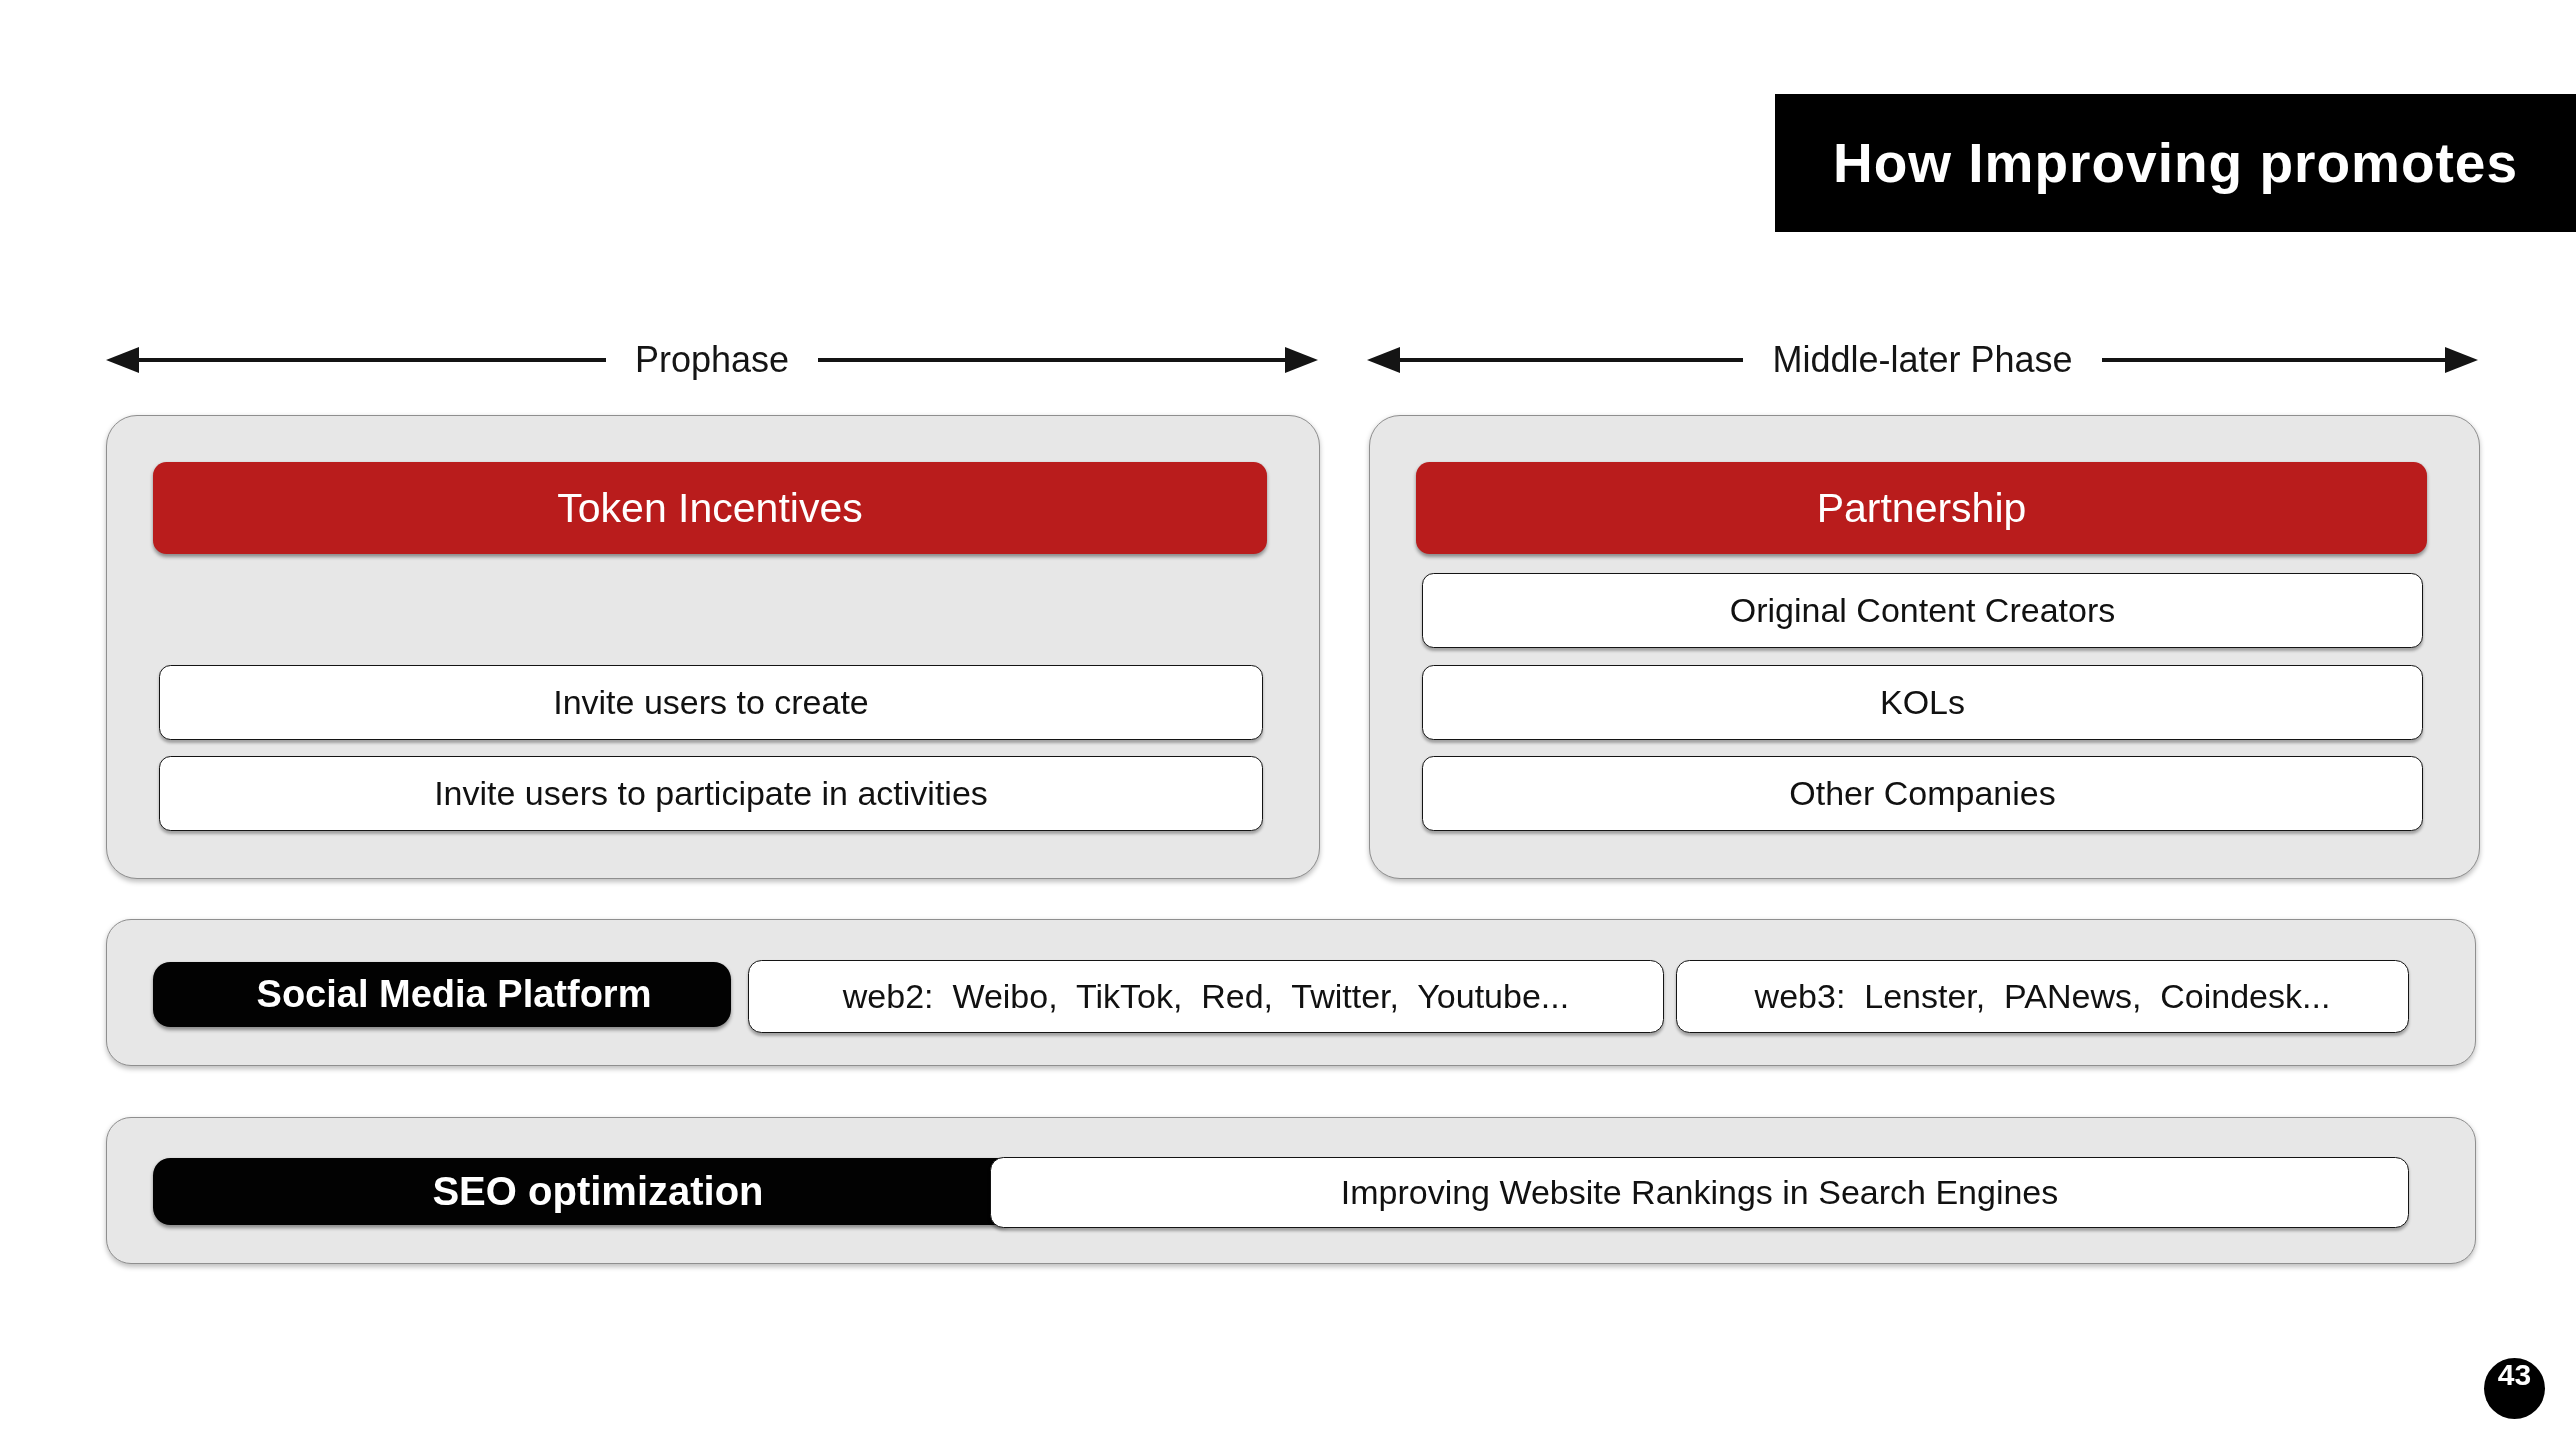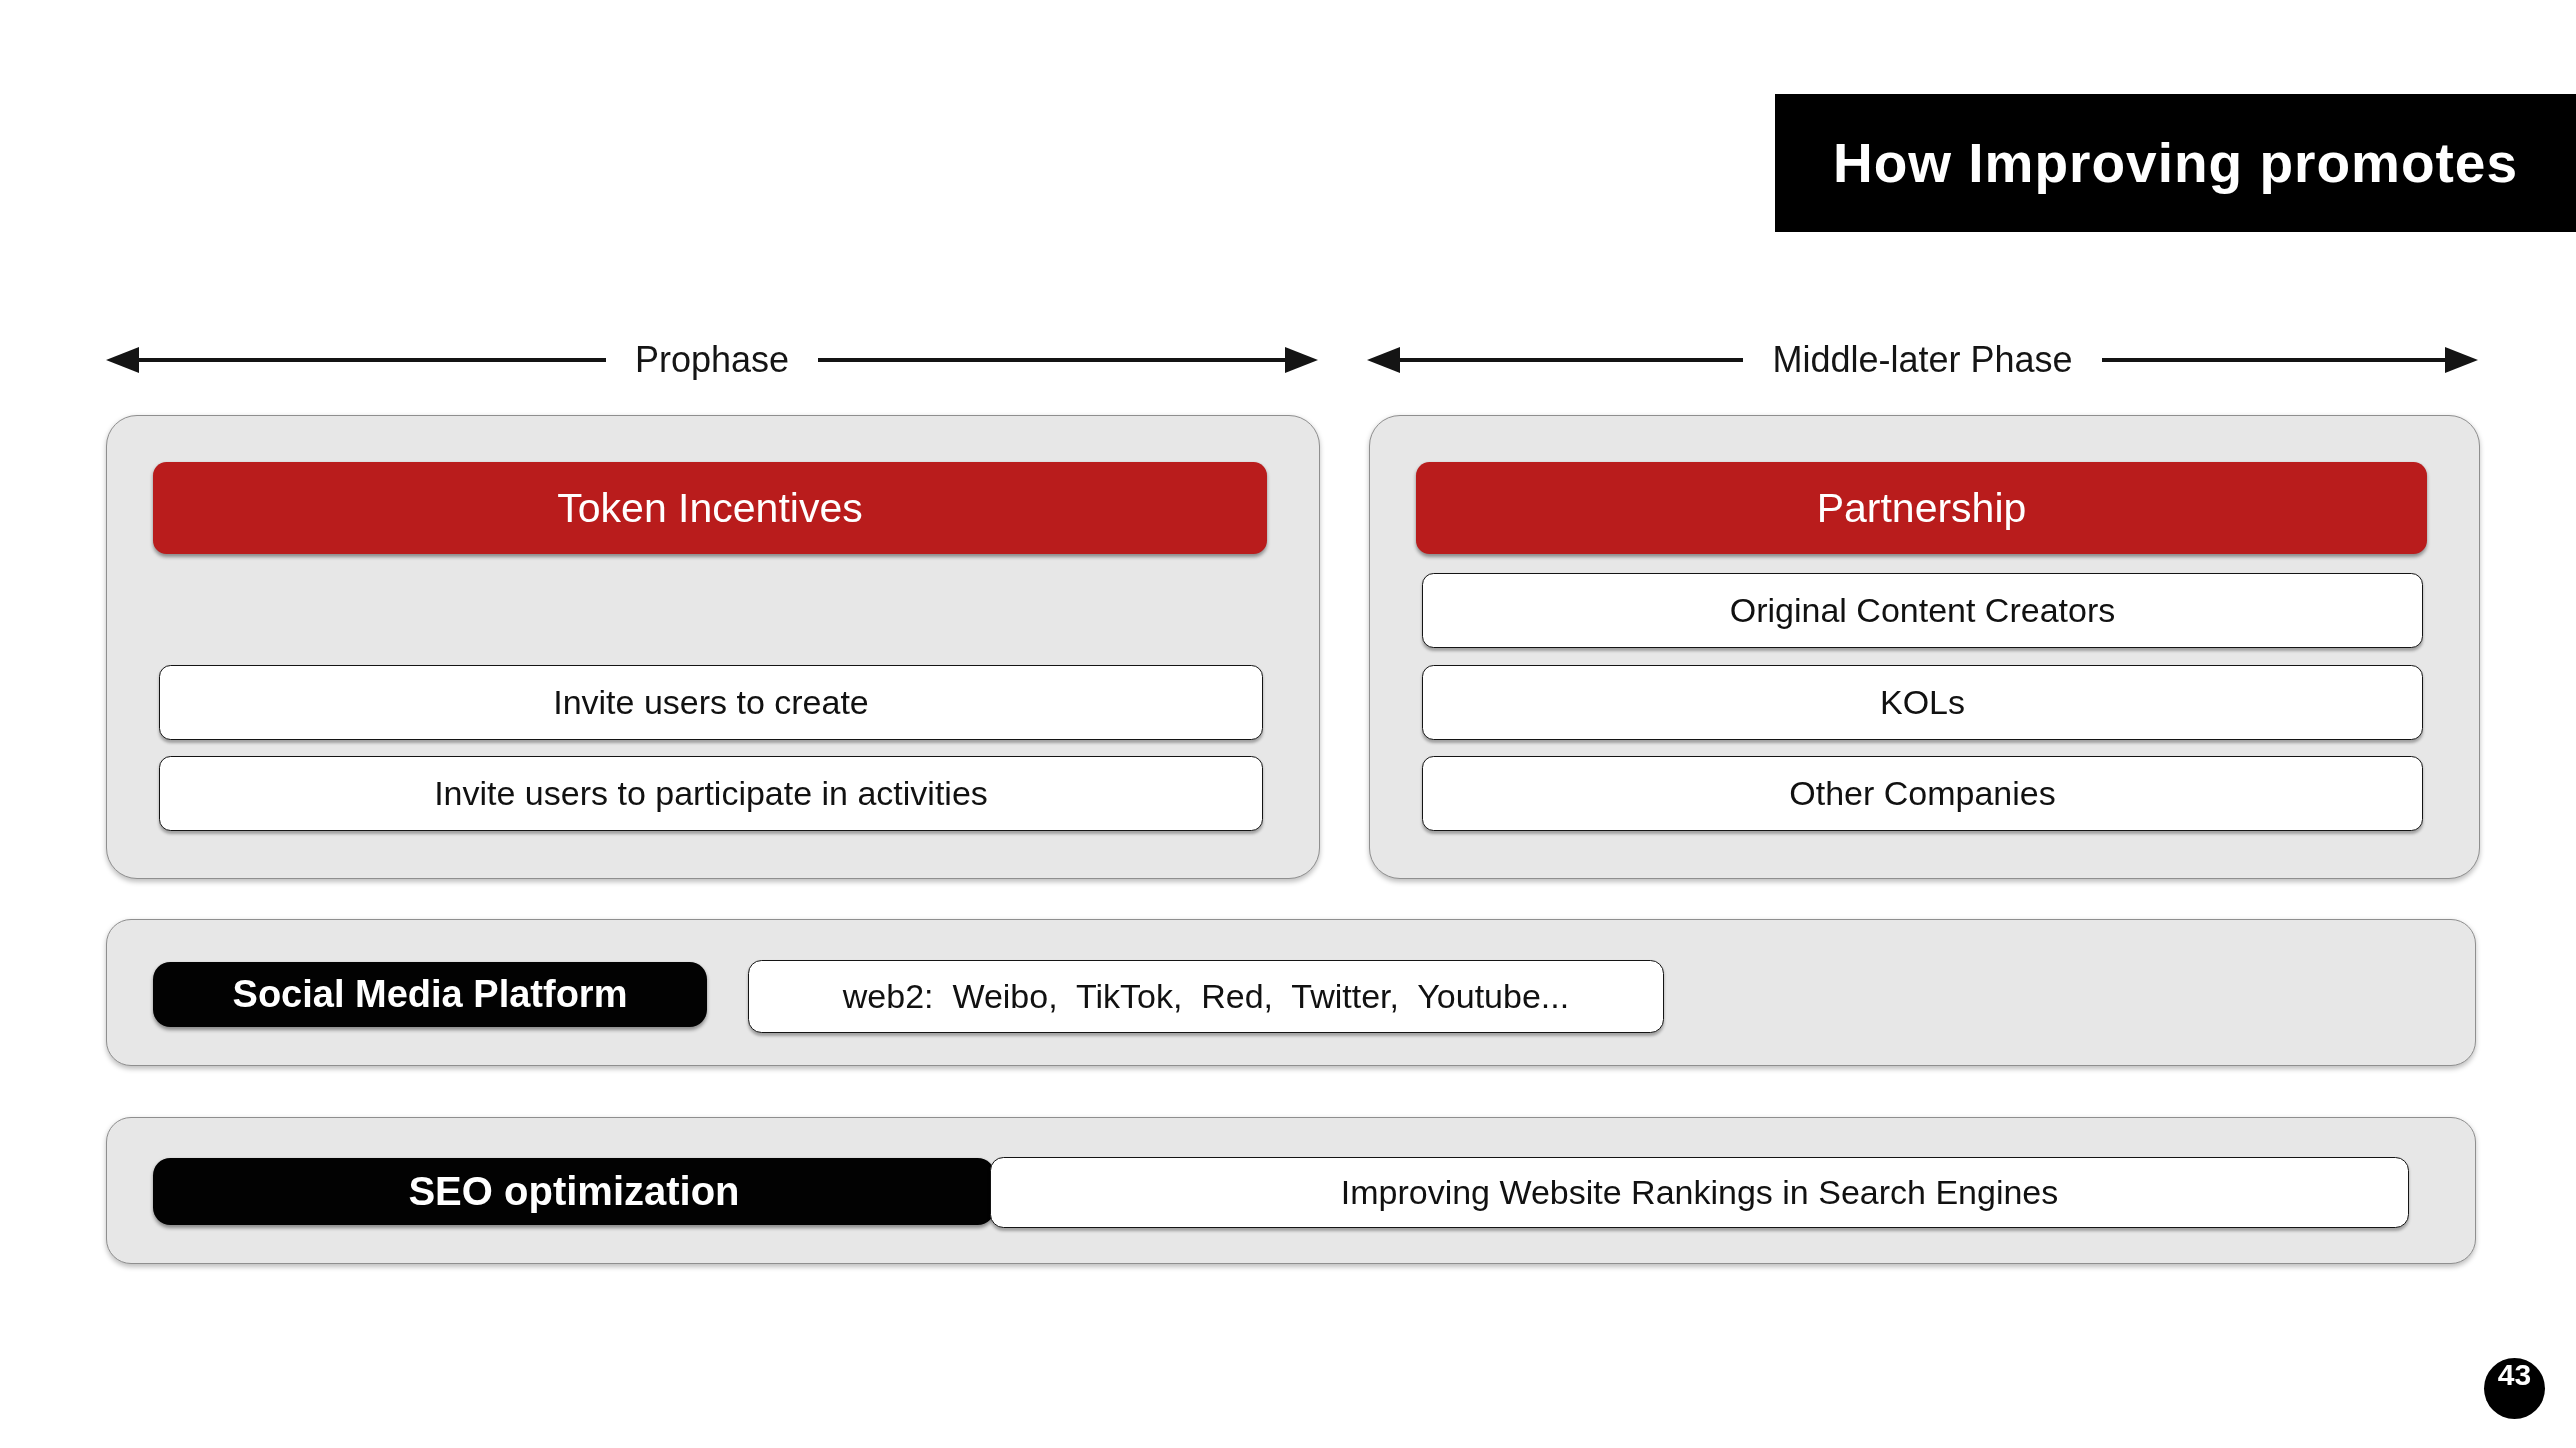--- a/index.html
+++ b/index.html
@@ -51,20 +51,21 @@
   .band{
     position:absolute;left:106px;width:2368px;height:145px;background:#e7e7e7;
     border:1.9px solid #8f8f8f;border-radius:25px;box-shadow:0 2.9px 4.8px rgba(0,0,0,0.25);
   }
   #band-social{top:919px;}
   #band-seo{top:1117px;}
   .pill{
     position:absolute;left:46px;background:#020202;color:#fff;border-radius:17.4px;
     font-weight:700;display:flex;align-items:center;justify-content:center;
     box-shadow:0 2.9px 3.9px rgba(0,0,0,0.4);
+    padding-left:24px;
   }
   #pill-social{top:42px;width:554px;height:65px;font-size:38px;}
   #pill-seo{top:40px;width:842px;height:67px;font-size:40px;}
   .band-box{
     position:absolute;background:#fff;border:1.9px solid #141414;border-radius:13.5px;
     display:flex;align-items:center;justify-content:center;
     font-size:34px;color:#111;white-space:pre;box-shadow:0 2.9px 2.9px rgba(0,0,0,0.3);
   }
   #box-web2{left:641px;top:40px;width:914px;height:71px;}
   #box-web3{left:1569px;top:40px;width:731px;height:71px;}
@@ -111,20 +112,21 @@
   <div class="panel" id="panel-right">
     <div class="panel-header">Partnership</div>
     <div class="panel-item i0">Original Content Creators</div>
     <div class="panel-item i1">KOLs</div>
     <div class="panel-item i2">Other Companies</div>
   </div>
 
   <div class="band" id="band-social">
     <div class="pill" id="pill-social">Social Media Platform</div>
     <div class="band-box" id="box-web2">web2:  Weibo,  TikTok,  Red,  Twitter,  Youtube...</div>
+    <div class="band-box" id="box-web3">web3:  Lenster,  PANews,  Coindesk...</div>
   </div>
 
   <div class="band" id="band-seo">
     <div class="pill" id="pill-seo">SEO optimization</div>
     <div class="band-box" id="box-seo">Improving Website Rankings in Search Engines</div>
   </div>
 
   <div class="page-badge">
     <span>43</span>
   </div>

